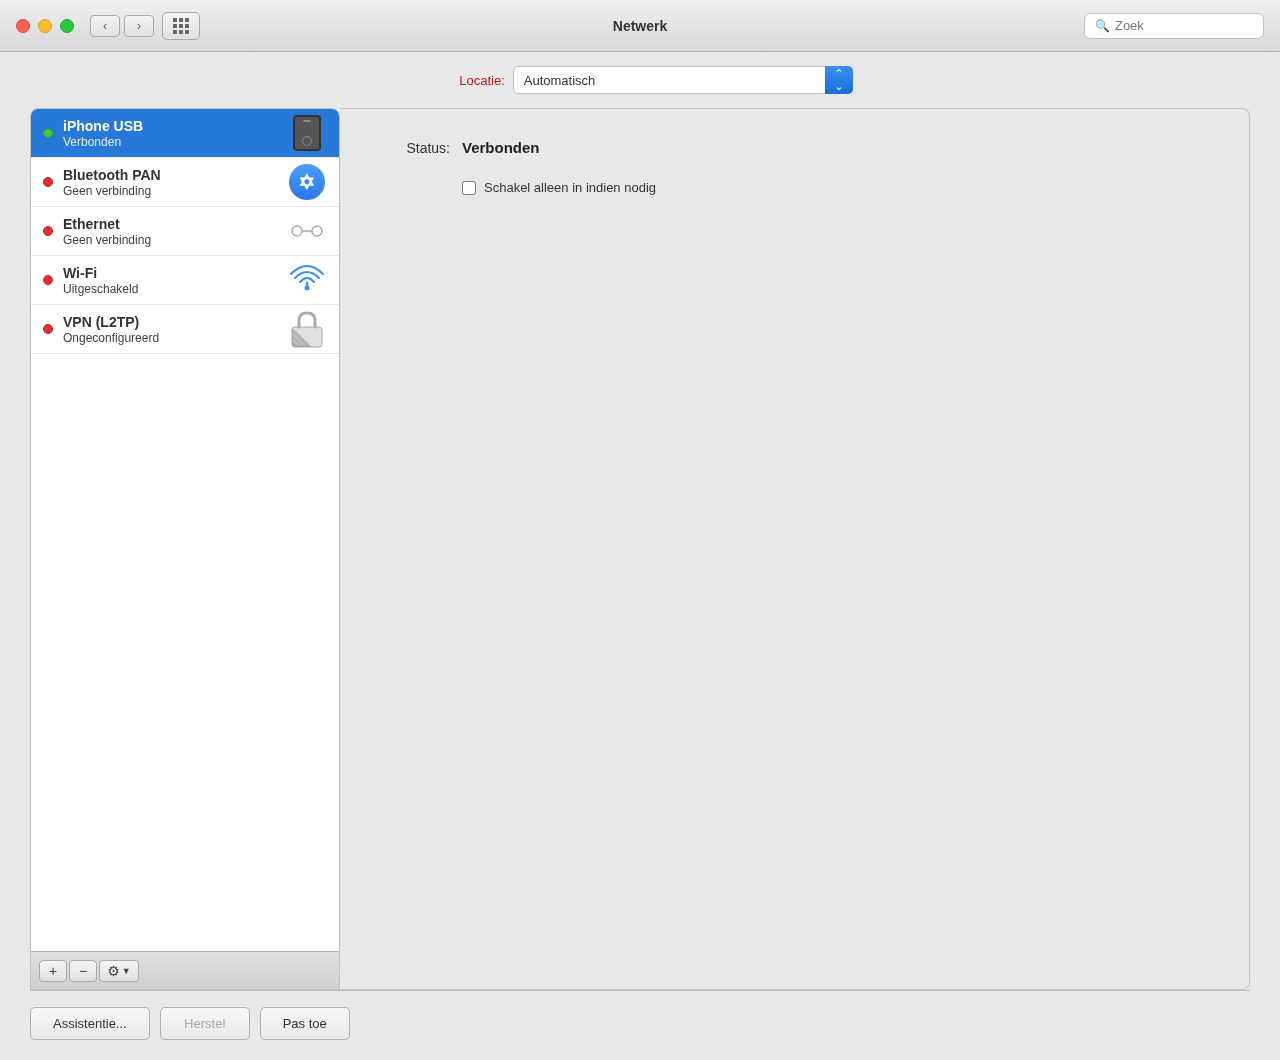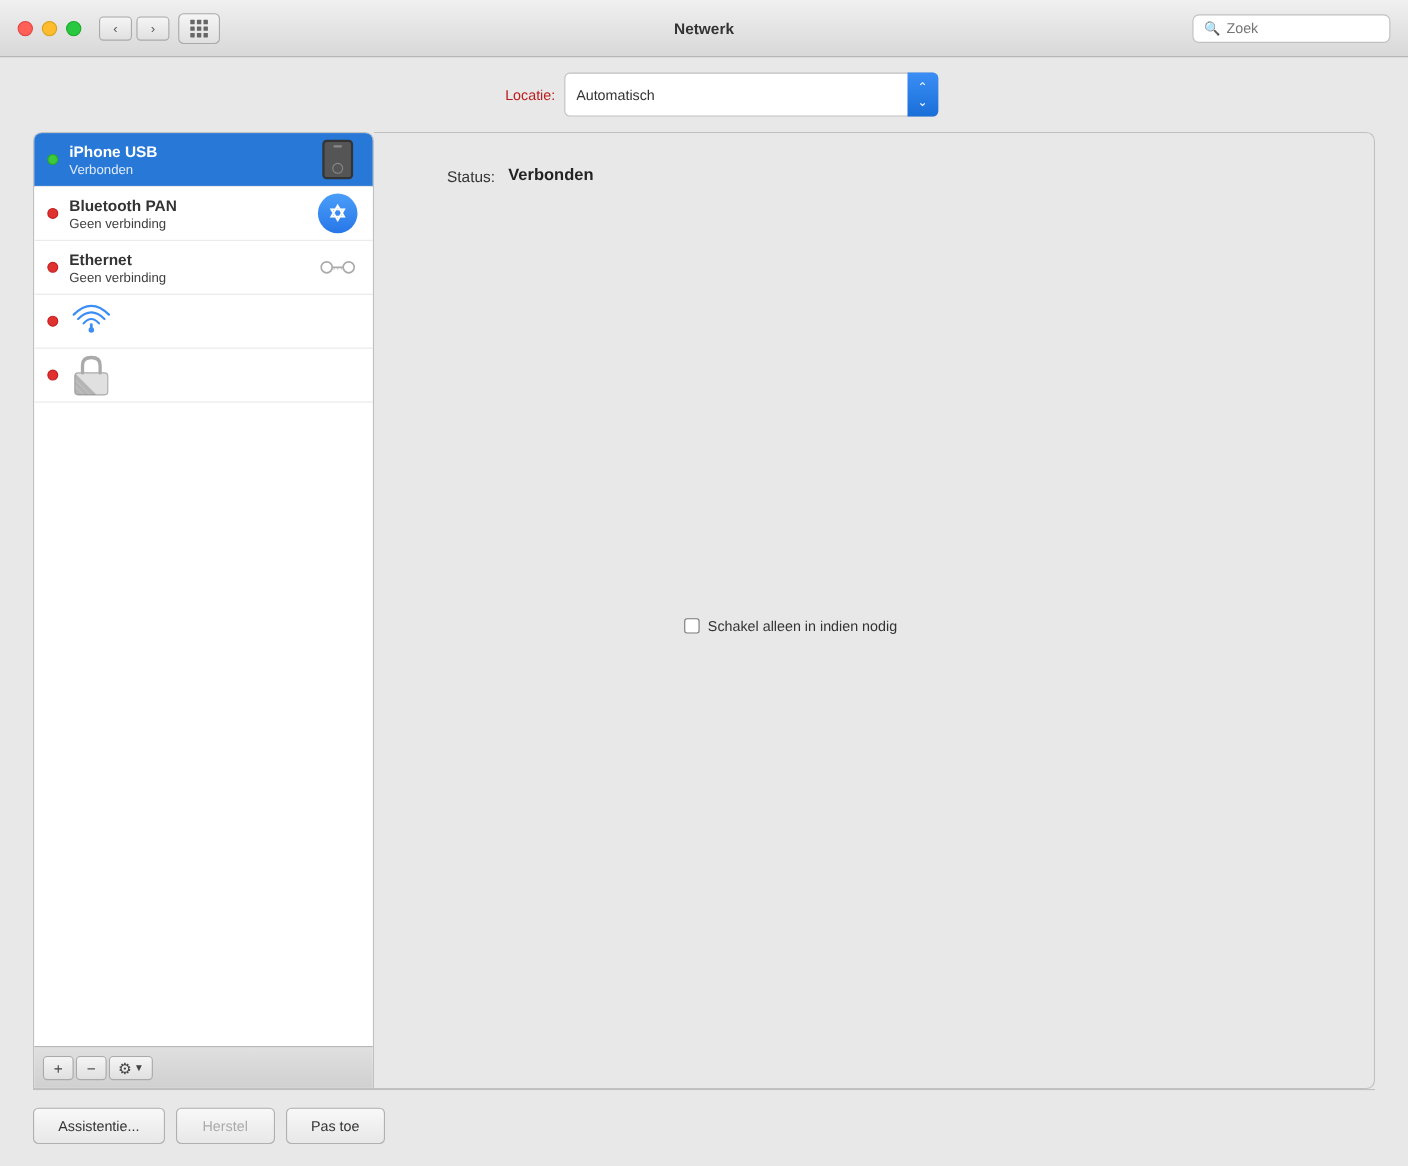--- a/index.html
+++ b/index.html
@@ -135,21 +135,21 @@
     .location-select {
       appearance: none;
       -webkit-appearance: none;
       background: white;
       border: 1px solid #c0c0c0;
       border-radius: 5px;
       padding: 3px 30px 3px 10px;
       font-size: 13px;
       color: #333;
       width: 340px;
-      height: 40px;
+      height: 28px;
       position: relative;
     }
     .location-select-wrapper {
       position: relative;
       display: inline-block;
     }
     .location-select-arrow {
       position: absolute;
       right: 0;
       top: 0;
@@ -341,21 +341,21 @@
 
     
     .detail-panel {
       flex: 1;
       background: #e8e8e8;
       border: 1px solid #c0c0c0;
       border-left: none;
       border-radius: 0 8px 8px 0;
       padding: 30px 40px;
       display: flex;
-      flex-direction: row;
+      flex-direction: column;
       position: relative;
       min-height: 0;
     }
 
     .status-row {
       display: flex;
       align-items: flex-start;
       margin-bottom: 16px;
     }
     .status-label {
@@ -377,21 +377,21 @@
       color: #444;
       margin-left: 82px;
       margin-top: 6px;
       line-height: 1.5;
     }
 
     .checkbox-row {
       display: flex;
       align-items: center;
       margin-left: 82px;
-      margin-top: 28px;
+      margin-top: 8px;
     }
     .checkbox-input {
       width: 14px;
       height: 14px;
       border: 1px solid #aaa;
       background: white;
       border-radius: 2px;
       margin-right: 8px;
       flex-shrink: 0;
       cursor: pointer;
@@ -554,33 +554,41 @@
               <circle cx="28" cy="14" r="5" fill="none" stroke="#aaa" stroke-width="1.5"></circle>
               <line x1="13" y1="14" x2="23" y2="14" stroke="#aaa" stroke-width="1.5"></line>
               <text x="18" y="18" text-anchor="middle" font-size="10" fill="#aaa">···</text>
             </svg>
           </div>
         </div>
       </div>
 
       <div class="sidebar-item">
         <div class="status-dot dot-red"></div>
+        <div class="sidebar-item-text">
+          <div class="sidebar-item-name">Wi-Fi</div>
+          <div class="sidebar-item-status">Uitgeschakeld</div>
+        </div>
         <div class="sidebar-item-icon wifi-icon-svg">
           <svg width="38" height="38" viewBox="0 0 38 38">
             <path d="M19 26 Q19 22 19 22" stroke="#3a8ef5" stroke-width="2.5" fill="none" stroke-linecap="round"></path>
             <circle cx="19" cy="27" r="2.5" fill="#3a8ef5"></circle>
             <path d="M12 21 Q15.5 17 19 17 Q22.5 17 26 21" stroke="#3a8ef5" stroke-width="2" fill="none" stroke-linecap="round"></path>
             <path d="M7 17 Q13 11 19 11 Q25 11 31 17" stroke="#3a8ef5" stroke-width="2" fill="none" stroke-linecap="round"></path>
             <path d="M3 13 Q11 5 19 5 Q27 5 35 13" stroke="#3a8ef5" stroke-width="2" fill="none" stroke-linecap="round"></path>
           </svg>
         </div>
       </div>
 
       <div class="sidebar-item">
         <div class="status-dot dot-red"></div>
+        <div class="sidebar-item-text">
+          <div class="sidebar-item-name">VPN (L2TP)</div>
+          <div class="sidebar-item-status">Ongeconfigureerd</div>
+        </div>
         <div class="sidebar-item-icon lock-icon">
           <svg width="34" height="40" viewBox="0 0 34 40">
 
             <rect x="2" y="18" width="30" height="20" rx="3" ry="3" fill="#e0e0e0" stroke="#aaa" stroke-width="1"></rect>
 
             <path d="M9 18 L9 11 Q9 4 17 4 Q25 4 25 11 L25 18" fill="none" stroke="#aaa" stroke-width="3" stroke-linecap="round"></path>
 
             <clipPath id="lockClip">
               <rect x="2" y="18" width="30" height="20" rx="3" ry="3"></rect>
             </clipPath>

